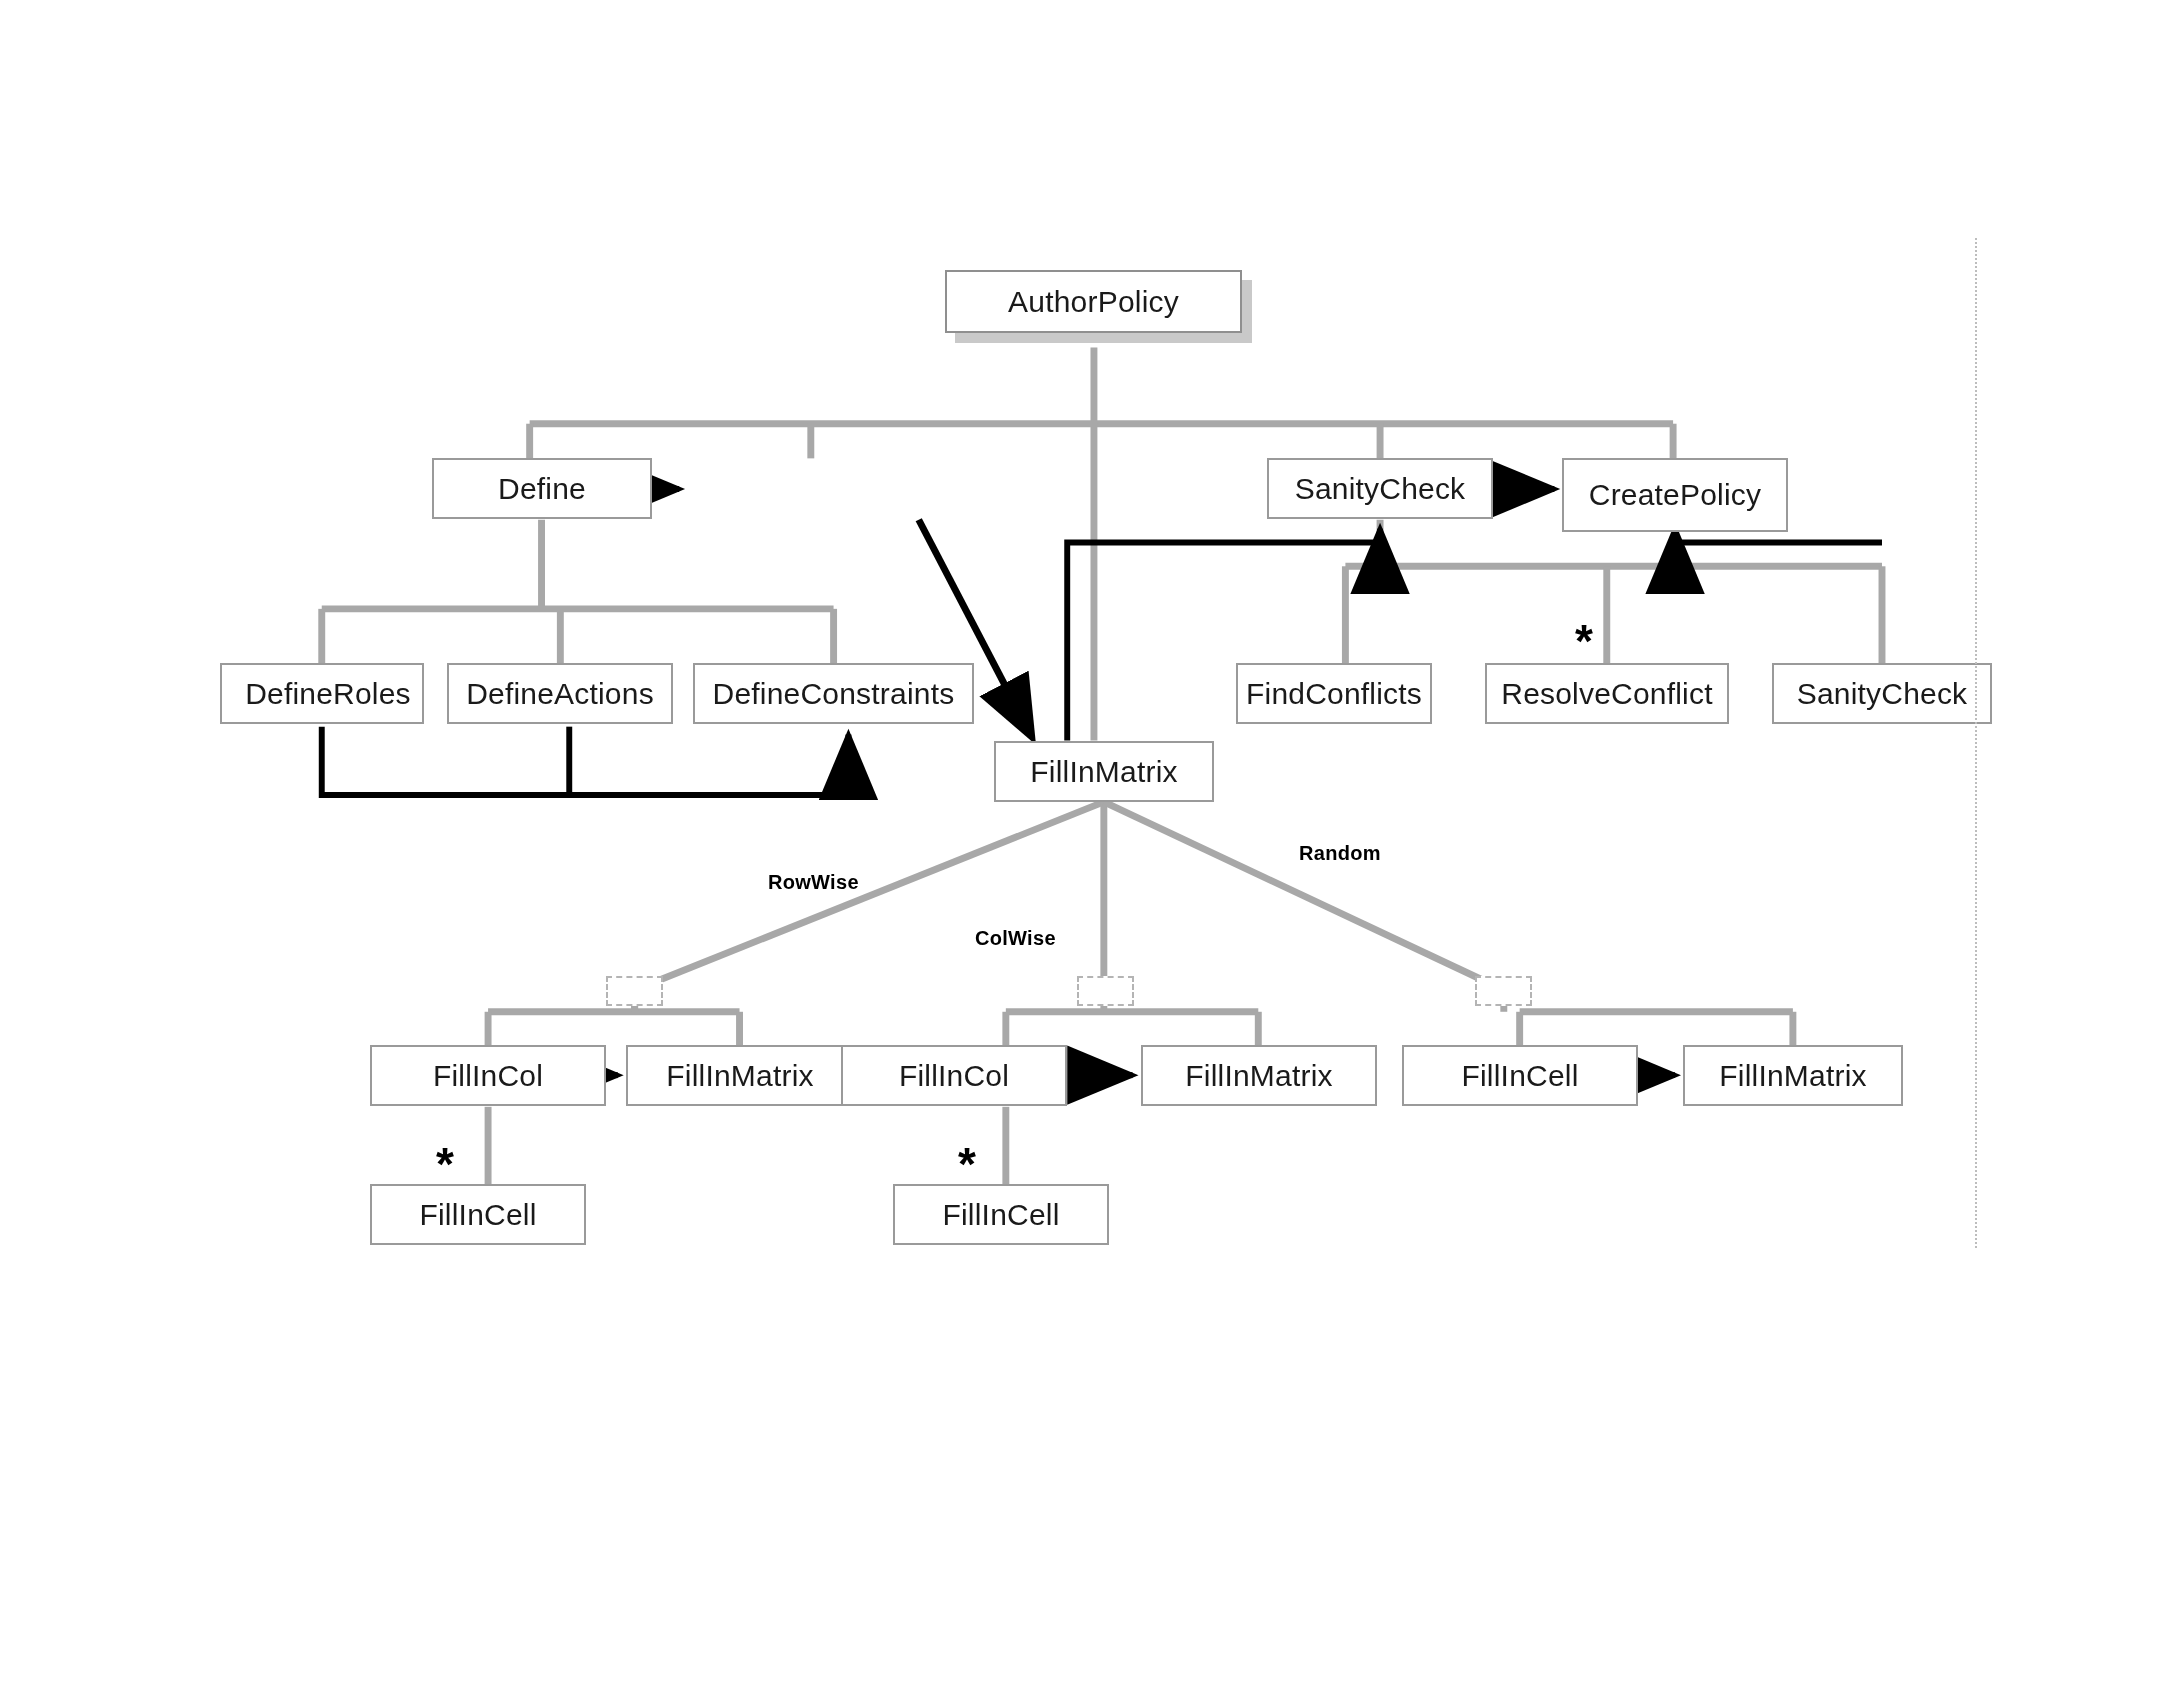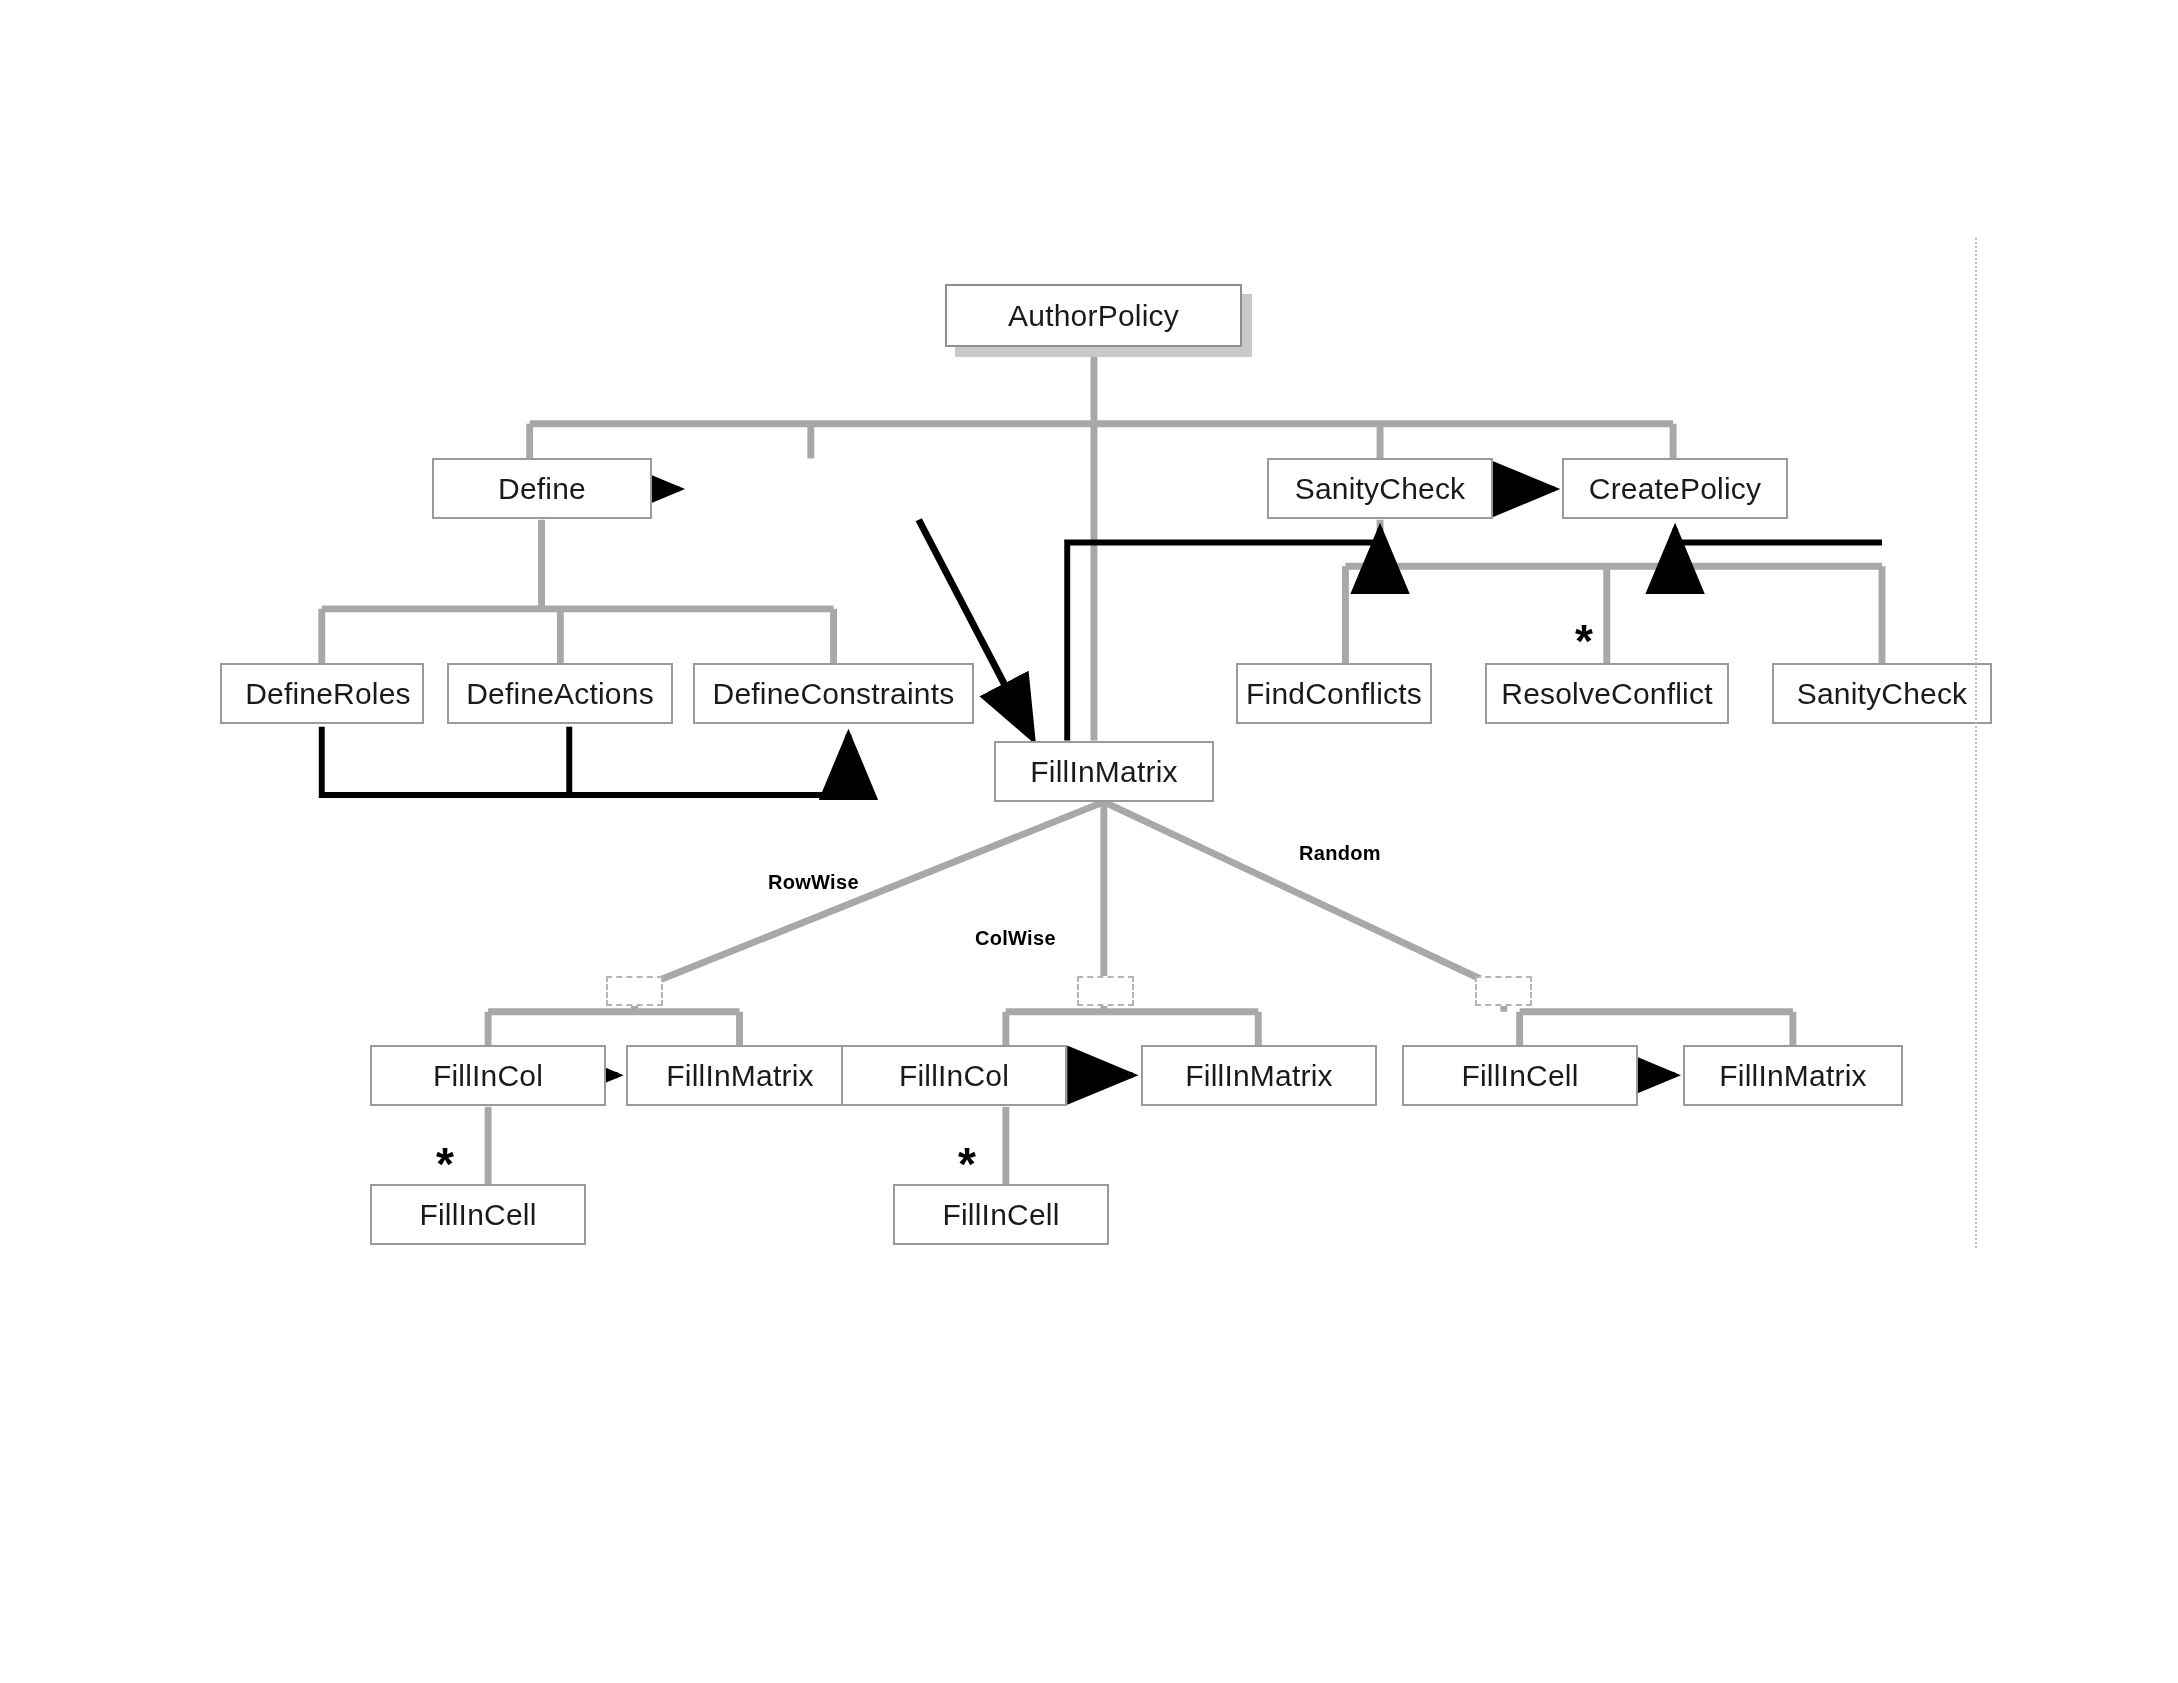--- a/index.html
+++ b/index.html
@@ -115,30 +115,30 @@
 
       <path d="M1656,1086 L1692,1086" marker-end="url(#blkArrow)"></path>
     </g>
 
     <g stroke="#000" stroke-width="7" fill="none">
 
       <path d="M928,525 L1040,740" marker-end="url(#blkArrowD)"></path>
     </g>
   </svg>
 
-  <div class="node shadowed" style="left:945px;top:284px;width:297px;height:63px;">
+  <div class="node shadowed" style="left:945px;top:270px;width:297px;height:63px;">
       <span>AuthorPolicy</span>
     </div>
   <div class="node" style="left:432px;top:458px;width:220px;height:61px;">
       <span>Define</span>
     </div>
   <div class="node" style="left:1267px;top:458px;width:226px;height:61px;">
       <span>SanityCheck</span>
     </div>
-  <div class="node" style="left:1562px;top:458px;width:226px;height:61px;">
+  <div class="node" style="left:1562px;top:458px;width:226px;height:74px;">
       <span>CreatePolicy</span>
     </div>
 
   <div class="node" style="left:220px;top:663px;width:204px;height:61px;padding-left:12px;">
       <span>DefineRoles</span>
     </div>
   <div class="node" style="left:447px;top:663px;width:226px;height:61px;">
       <span>DefineActions</span>
     </div>
   <div class="node" style="left:693px;top:663px;width:281px;height:61px;">

